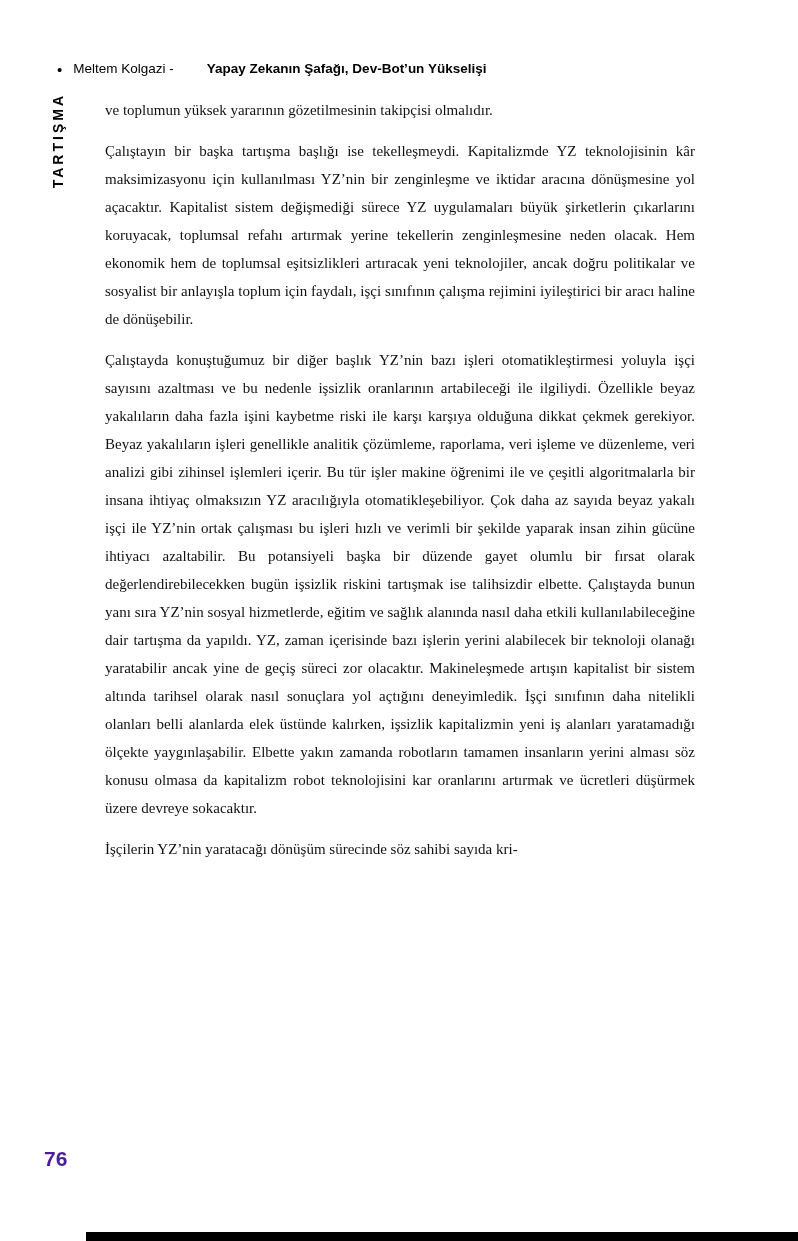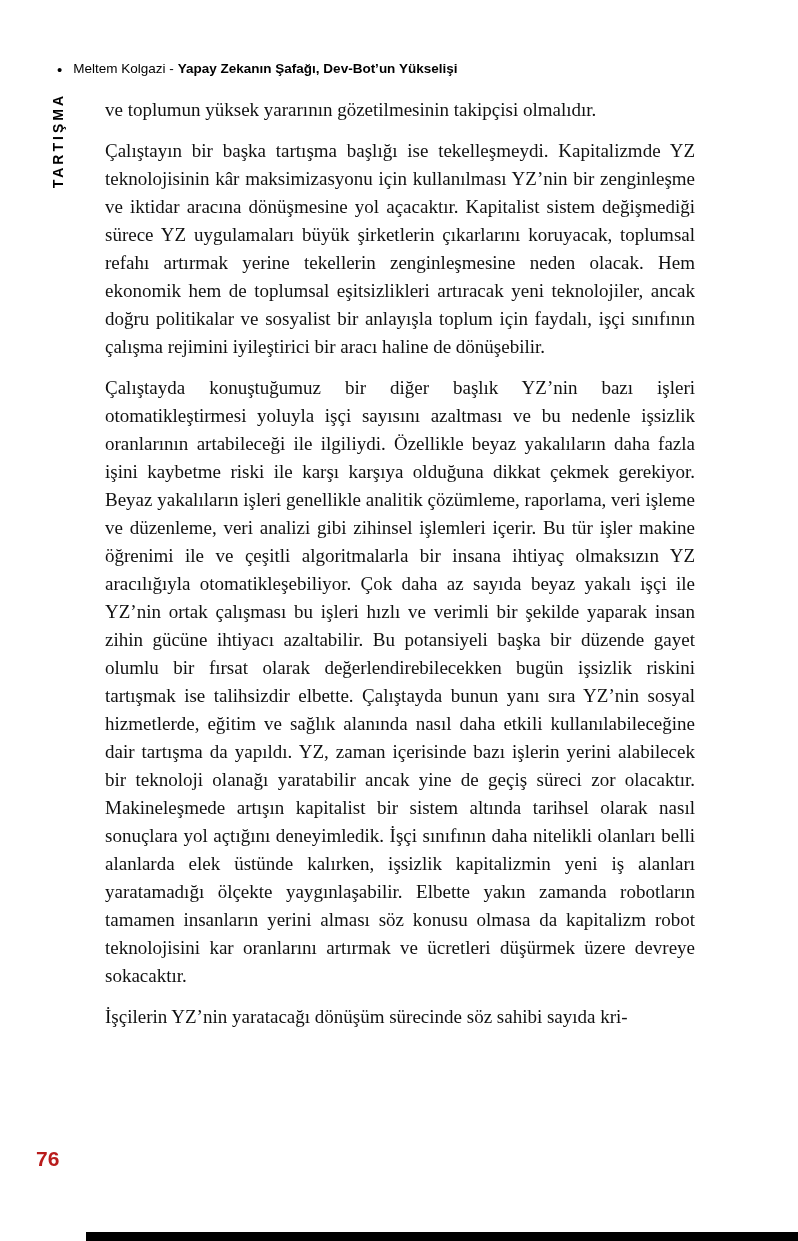--- a/index.html
+++ b/index.html
@@ -35,20 +35,21 @@
     font-size: 15px;
     margin-right: 11px;
     line-height: 1;
   }
   .running-header .author {
     font-weight: 400;
     margin-right: 4px;
   }
   .running-header .title {
     font-weight: 700;
+    margin-left: 29px;
   }
 
   
   .side-label {
     position: absolute;
     top: 93px;
     left: 50px;
     writing-mode: vertical-rl;
     transform: rotate(180deg);
     font-family: "Liberation Sans", sans-serif;
@@ -60,38 +61,38 @@
 
   
   .body-column {
     position: absolute;
     top: 96px;
     left: 105px;
     width: 590px;
   }
   .body-column p {
     margin: 0 0 13px 0;
-    font-size: 19px;
+    font-size: 15px;
     line-height: 28px;
     text-align: justify;
     color: #111111;
   }
   .body-column p:last-child {
     text-align: left;
   }
 
   
   .page-number {
     position: absolute;
-    left: 36px;
+    left: 44px;
     top: 1147px;
     font-family: "Liberation Sans", sans-serif;
     font-weight: 700;
     font-size: 21px;
-    color: #b91c1c;
+    color: #4c1d95;
   }
 
   
   .bottom-bar {
     position: absolute;
     left: 86px;
     right: 0;
     bottom: 0;
     height: 9px;
     background: #000000;

